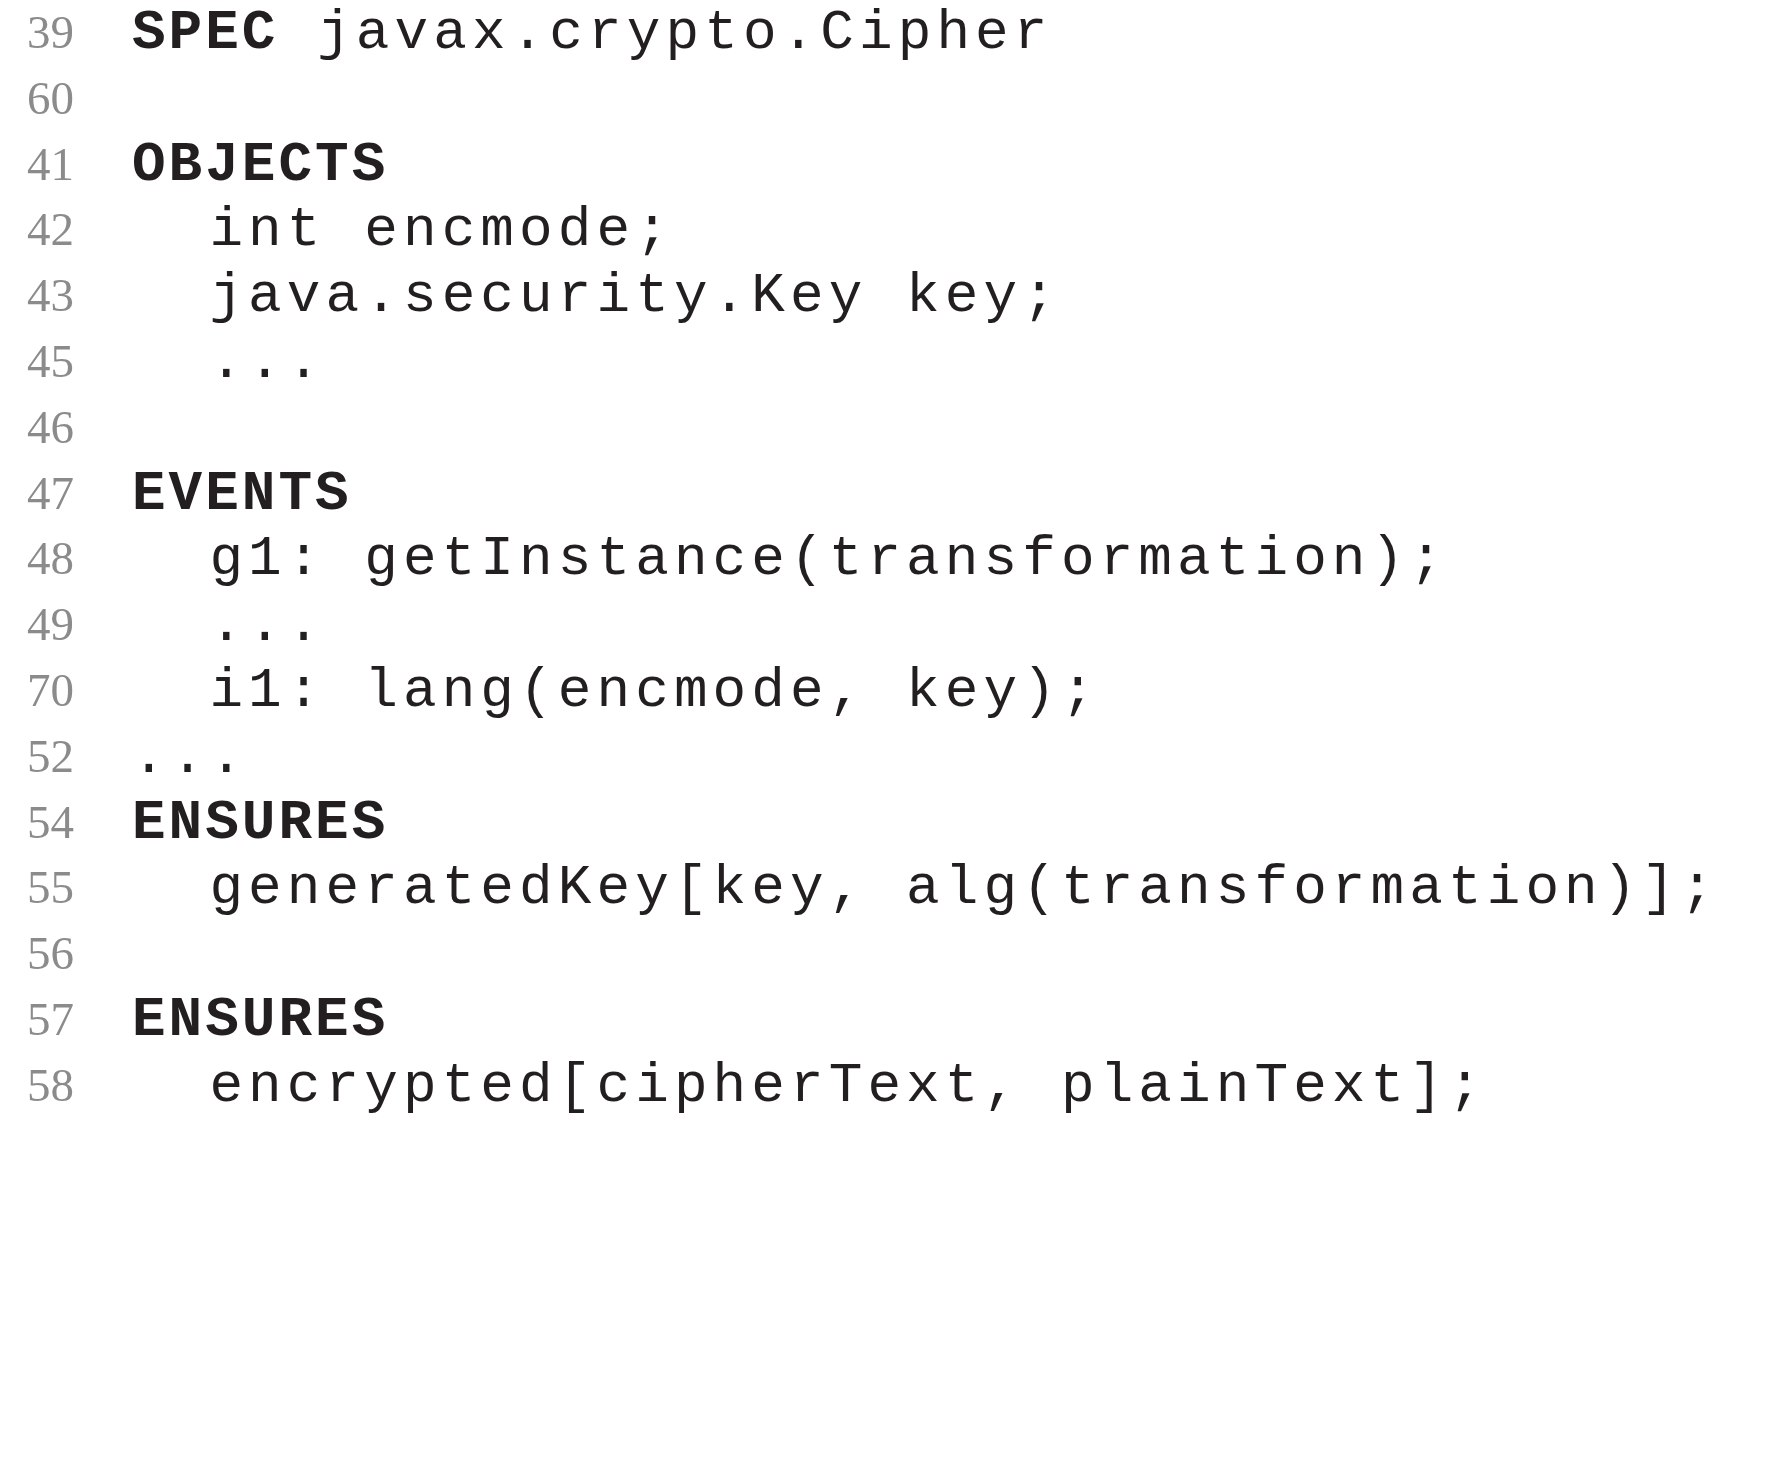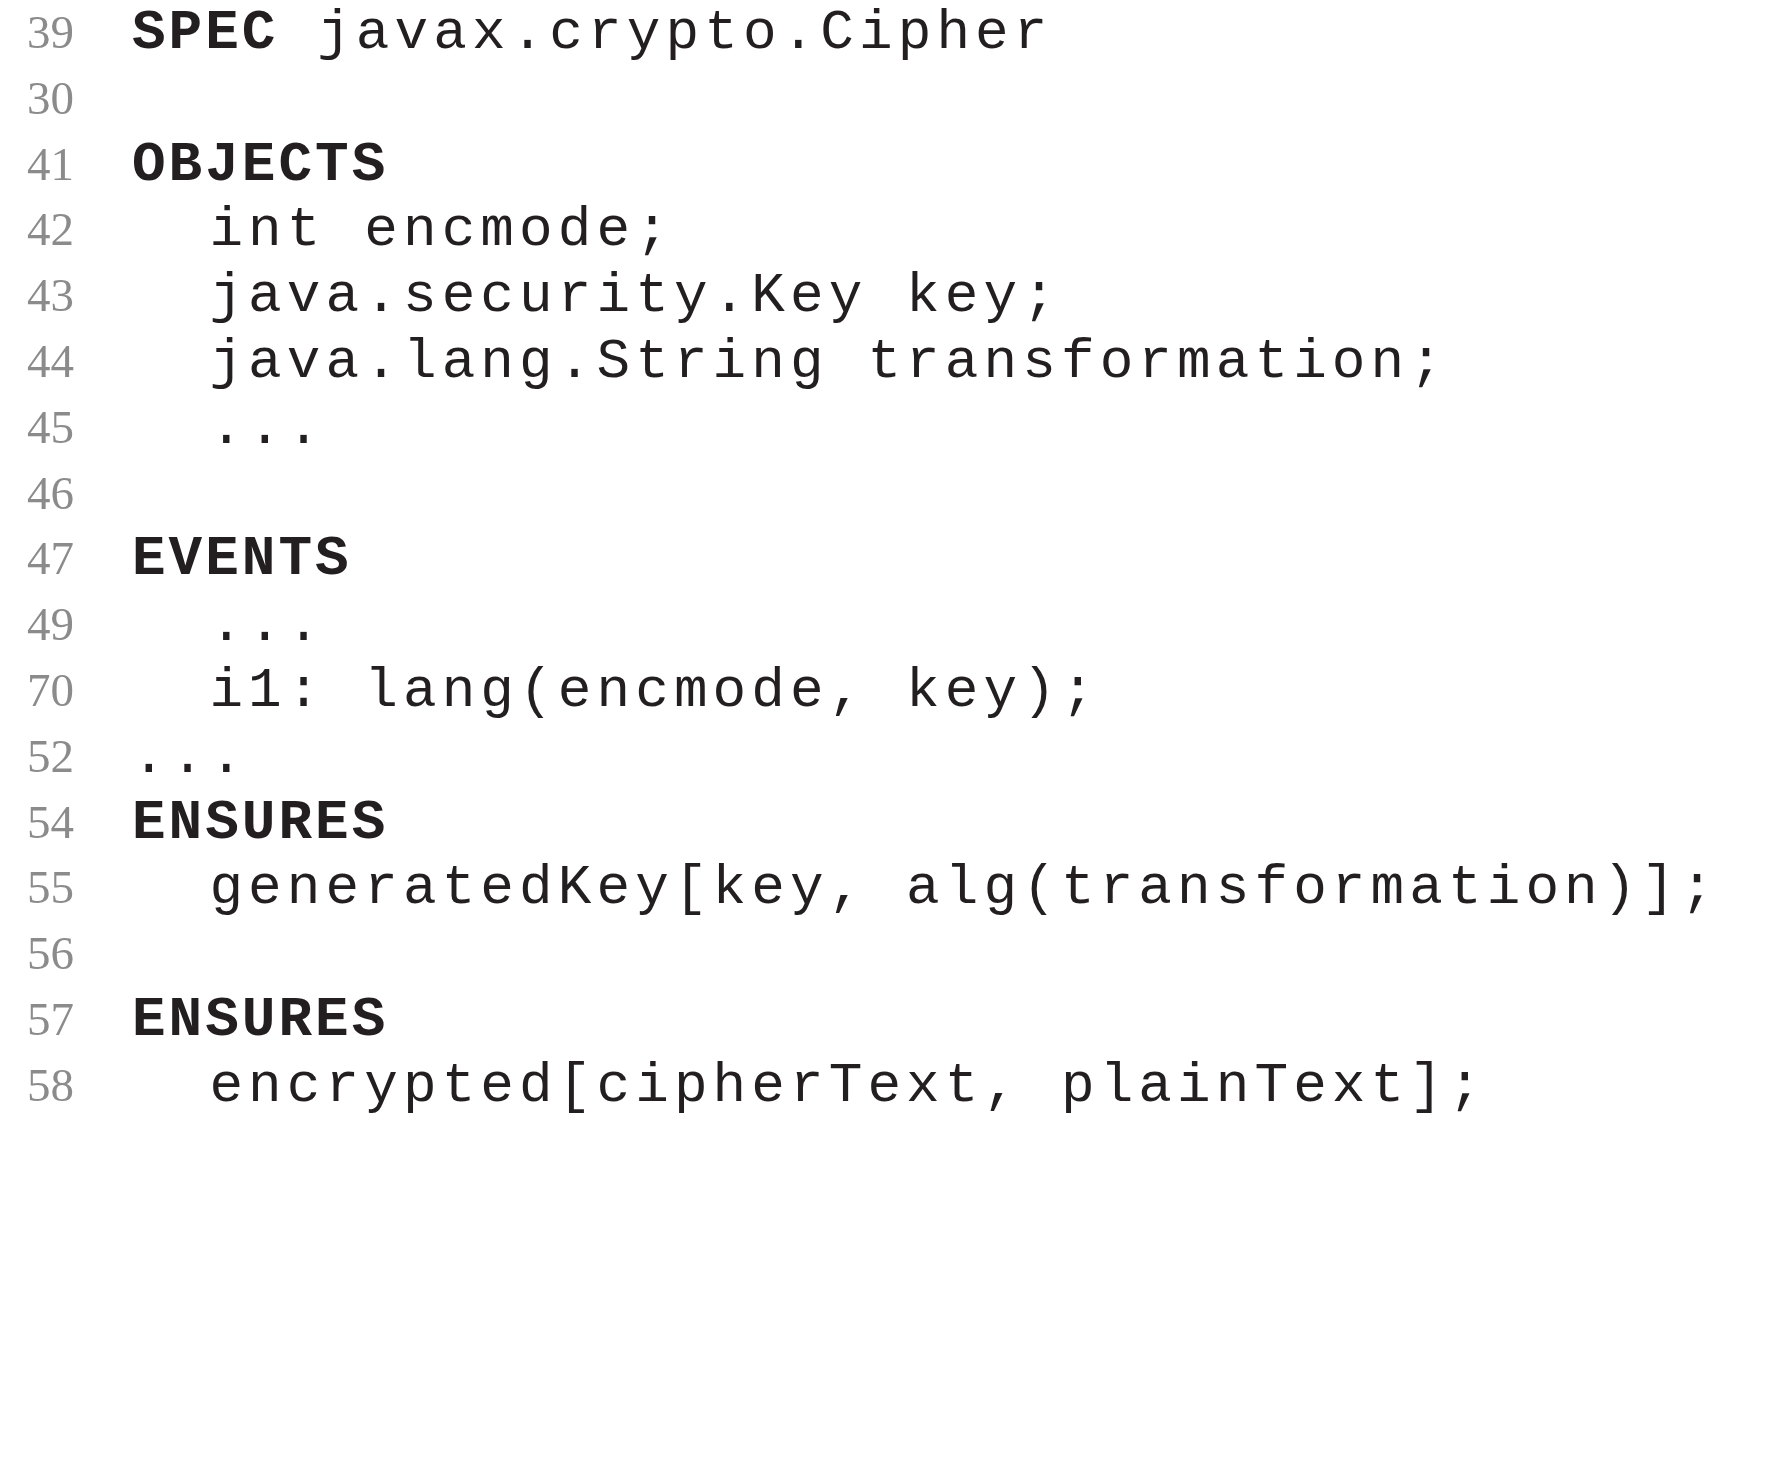--- a/index.html
+++ b/index.html
@@ -61,28 +61,28 @@
   }
   .seg-plain {
     font-weight: normal;
   }
 </style>
 </head>
 <body>
 
 <div id="listing">
     <div class="code-line"><span class="line-number">39</span><span class="line-content"><span class="seg-kw">SPEC</span><span class="seg-plain"> javax.crypto.Cipher</span></span></div>
-    <div class="code-line"><span class="line-number">30</span><span class="line-content"><span class="seg-plain"></span></span></div>
+    <div class="code-line"><span class="line-number">60</span><span class="line-content"><span class="seg-plain"></span></span></div>
     <div class="code-line"><span class="line-number">41</span><span class="line-content"><span class="seg-kw">OBJECTS</span><span class="seg-plain"></span></span></div>
     <div class="code-line"><span class="line-number">42</span><span class="line-content"><span class="seg-plain">  int encmode;</span></span></div>
     <div class="code-line"><span class="line-number">43</span><span class="line-content"><span class="seg-plain">  java.security.Key key;</span></span></div>
-    <div class="code-line"><span class="line-number">44</span><span class="line-content"><span class="seg-plain">  java.lang.String transformation;</span></span></div>
     <div class="code-line"><span class="line-number">45</span><span class="line-content"><span class="seg-plain">  ...</span></span></div>
     <div class="code-line"><span class="line-number">46</span><span class="line-content"><span class="seg-plain"></span></span></div>
     <div class="code-line"><span class="line-number">47</span><span class="line-content"><span class="seg-kw">EVENTS</span><span class="seg-plain"></span></span></div>
+    <div class="code-line"><span class="line-number">48</span><span class="line-content"><span class="seg-plain">  g1: getInstance(transformation);</span></span></div>
     <div class="code-line"><span class="line-number">49</span><span class="line-content"><span class="seg-plain">  ...</span></span></div>
     <div class="code-line"><span class="line-number">70</span><span class="line-content"><span class="seg-plain">  i1: lang(encmode, key);</span></span></div>
     <div class="code-line"><span class="line-number">52</span><span class="line-content"><span class="seg-plain">...</span></span></div>
     <div class="code-line"><span class="line-number">54</span><span class="line-content"><span class="seg-kw">ENSURES</span><span class="seg-plain"></span></span></div>
     <div class="code-line"><span class="line-number">55</span><span class="line-content"><span class="seg-plain">  generatedKey[key, alg(transformation)];</span></span></div>
     <div class="code-line"><span class="line-number">56</span><span class="line-content"><span class="seg-plain"></span></span></div>
     <div class="code-line"><span class="line-number">57</span><span class="line-content"><span class="seg-kw">ENSURES</span><span class="seg-plain"></span></span></div>
     <div class="code-line"><span class="line-number">58</span><span class="line-content"><span class="seg-plain">  encrypted[cipherText, plainText];</span></span></div>
   </div>
 

